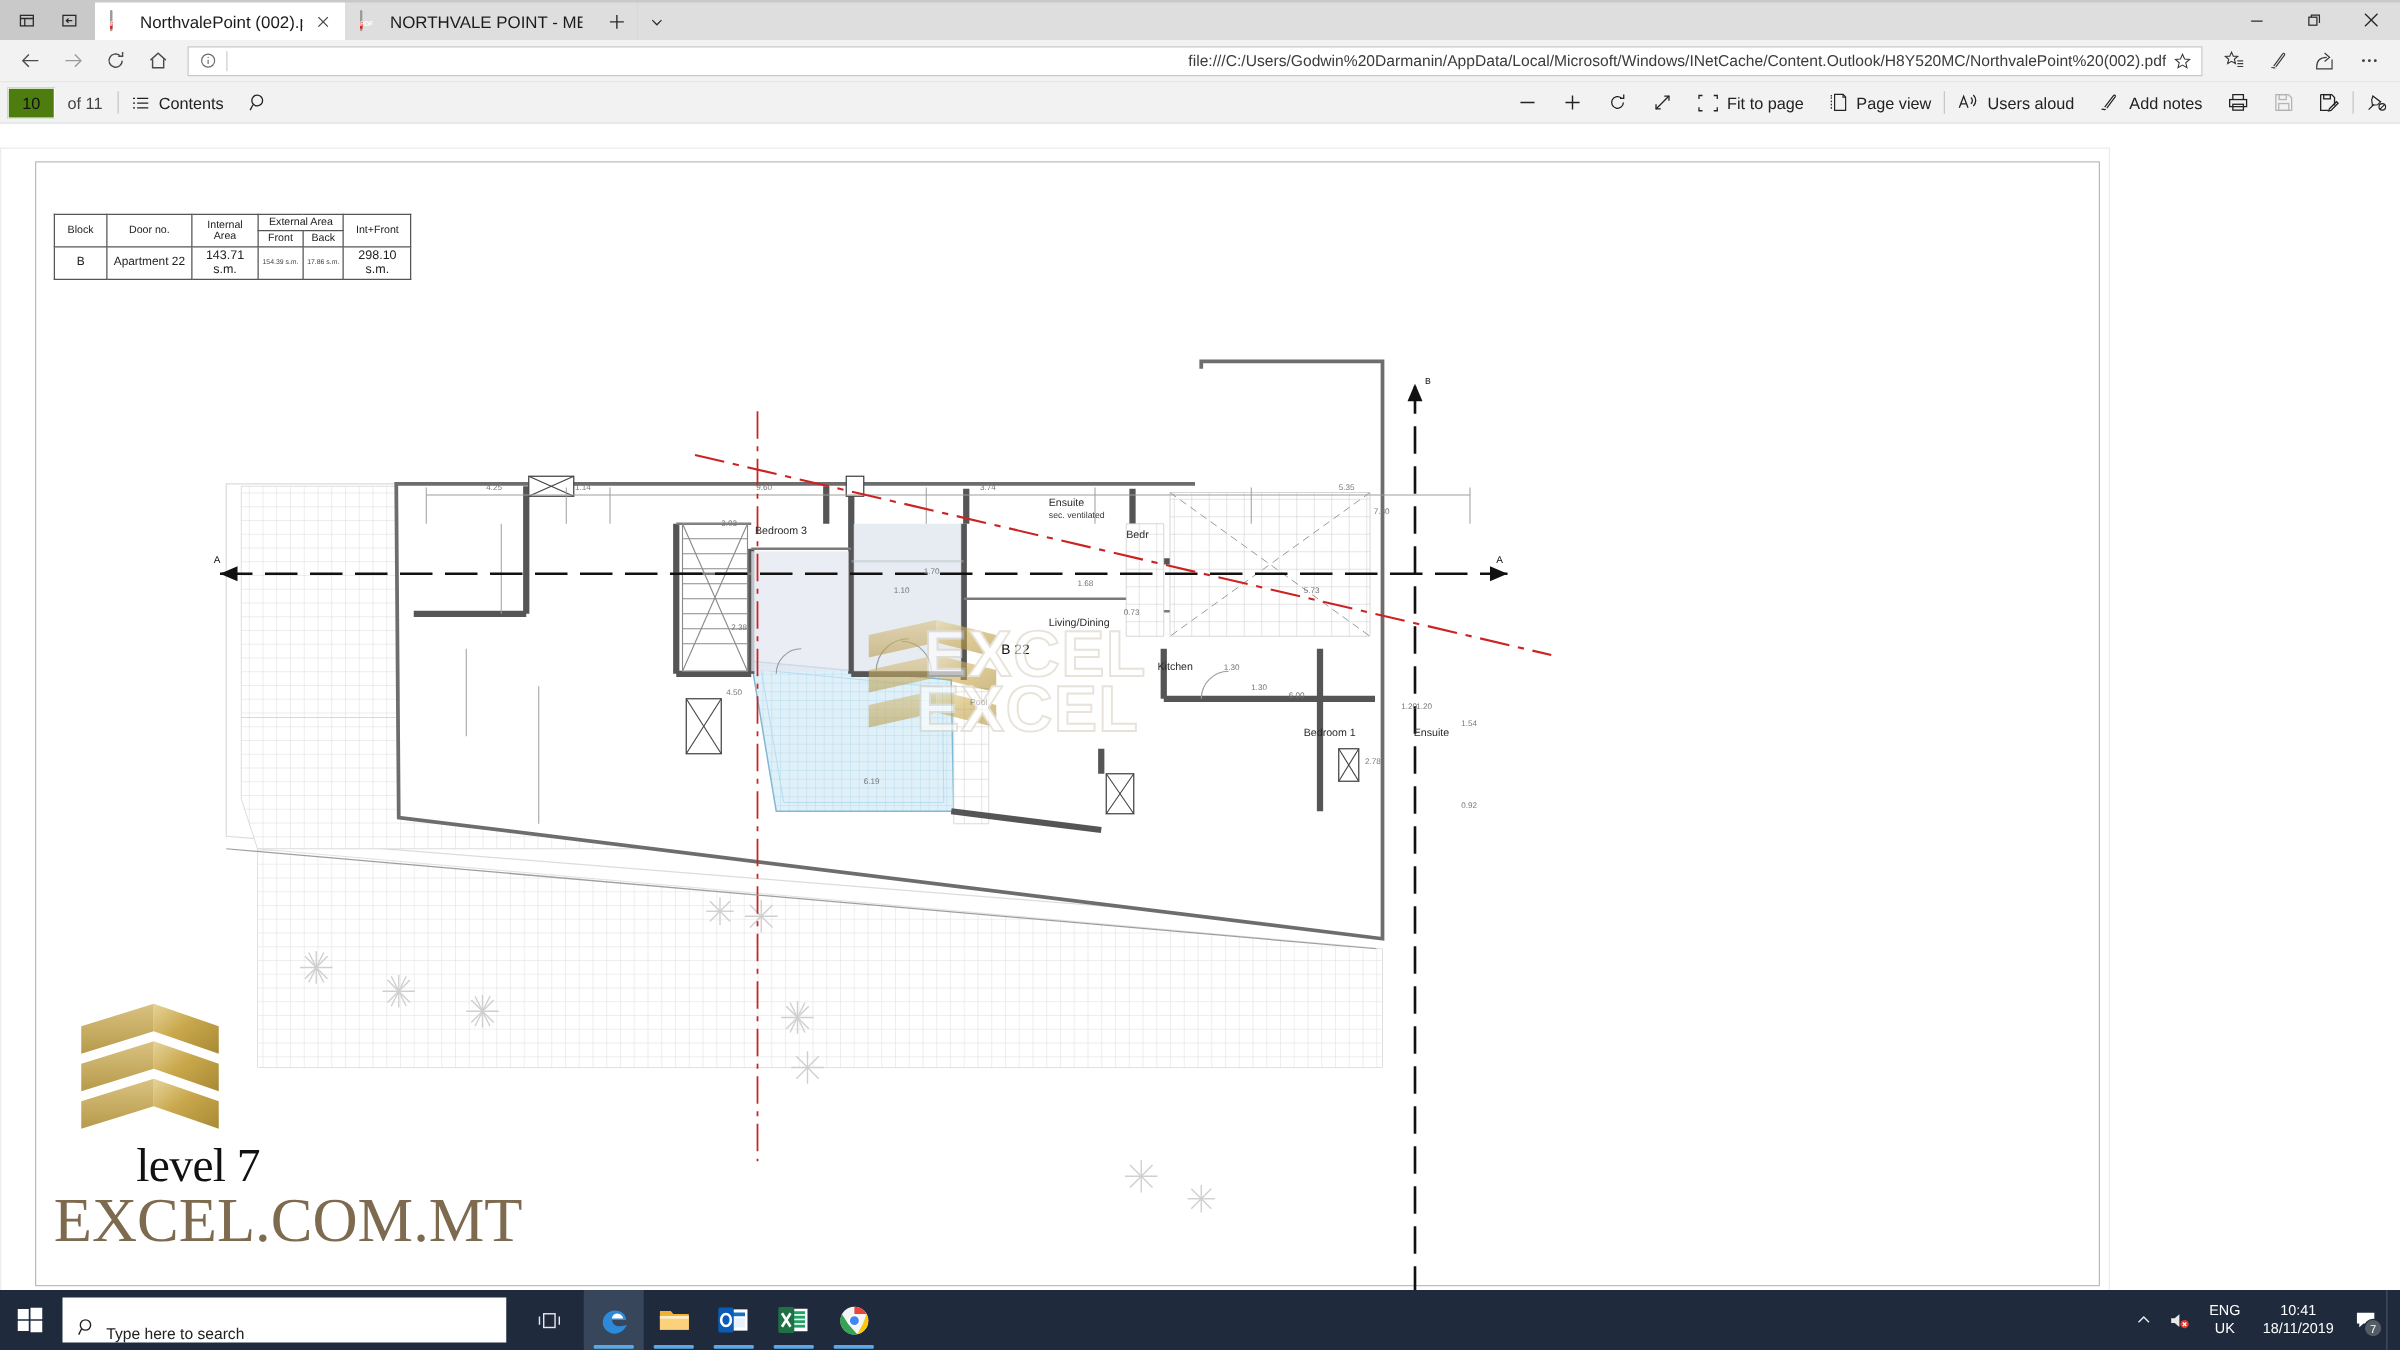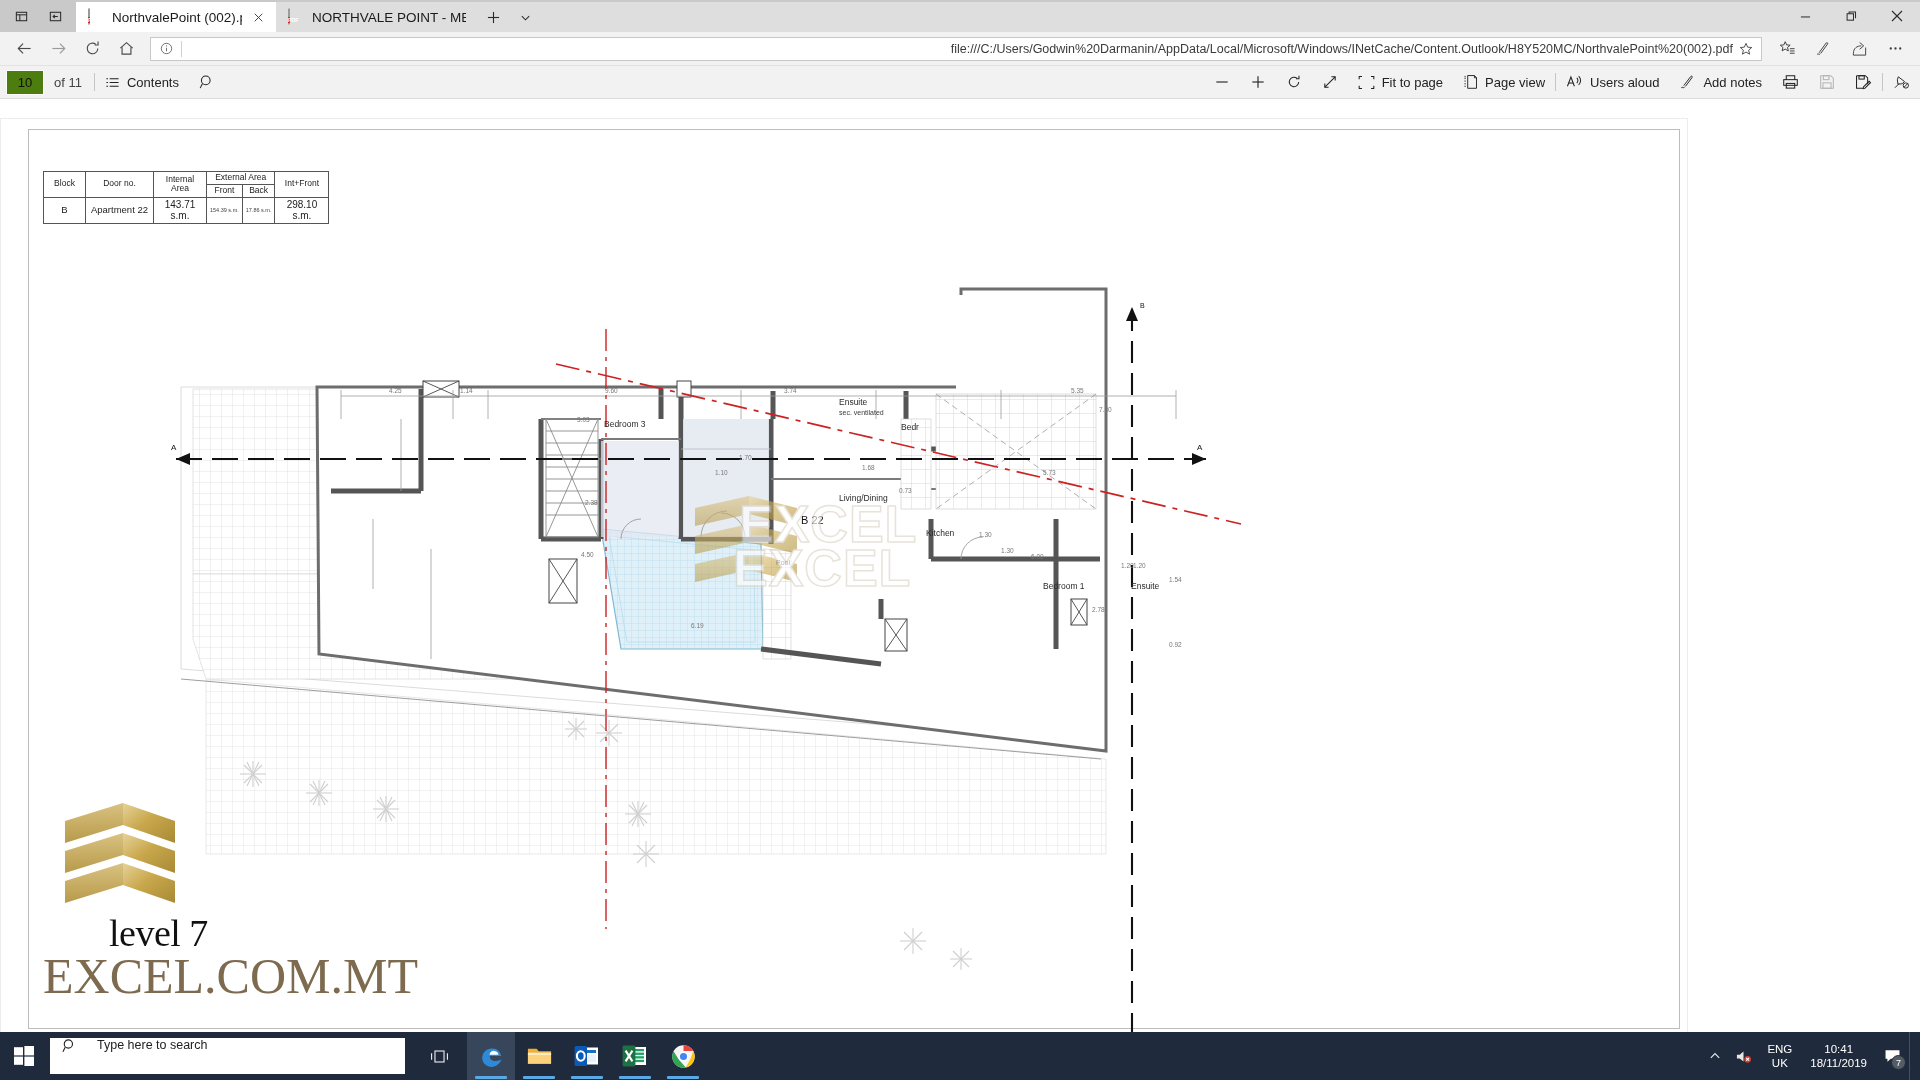--- a/index.html
+++ b/index.html
@@ -202,22 +202,22 @@
 
   
   .taskbar {
     position:absolute; left:0; bottom:0; width:1920px; height:48px;
     background:#1f2b3c; display:flex; align-items:center;
   }
   .tb-start {
     width:48px; height:48px; display:flex; align-items:center; justify-content:center;
   }
   .tb-search {
-    width:355px; height:36px; background:#ffffff; display:flex; align-items:flex-start;
-    gap:20px; padding:0 12px; margin-left:2px;
+    width:355px; height:36px; background:#ffffff; display:flex; align-items:flex-end;
+    gap:8px; padding:0 12px; margin-left:2px;
   }
   .tb-search .ph { font-size:12.5px; color:#222; }
   .tb-taskview {
     width:48px; height:48px; display:flex; align-items:center; justify-content:center;
     margin-left:10px;
   }
   .tb-apps { display:flex; align-items:center; height:48px; margin-left:4px; }
   .tb-app {
     width:48px; height:48px; display:flex; align-items:center; justify-content:center;
     position:relative;

